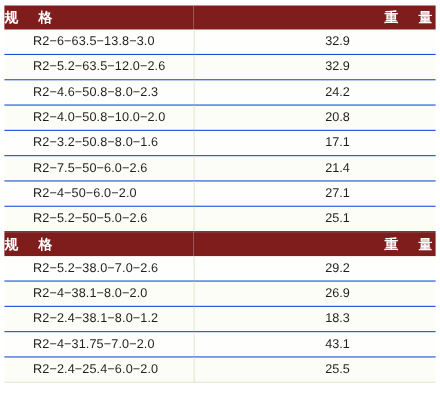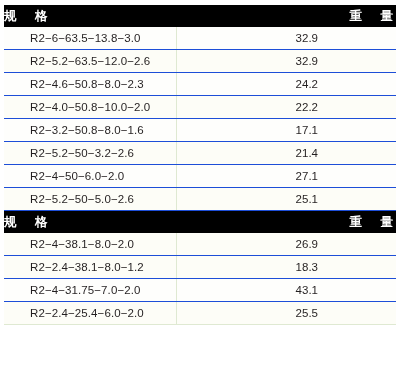--- a/index.html
+++ b/index.html
@@ -26,21 +26,21 @@
   table.spec-table {
     width: 100%;
     border-collapse: collapse;
     table-layout: fixed;
   }
 
   table.spec-table col.col-spec { width: 172px; }
   table.spec-table col.col-weight { width: auto; }
 
   tr.header-row > th {
-    background: #000000;
+    background: #7f1d1d;
     color: #ffffff;
     font-size: 12.5px;
     font-weight: bold;
     height: 22px;
     line-height: 22px;
     padding: 0;
     border: none;
     vertical-align: middle;
   }
   th.header-spec {
@@ -103,42 +103,46 @@
       <tr class="data-row alt">
         <td class="cell-spec">R2−5.2−63.5−12.0−2.6</td>
         <td class="cell-weight">32.9</td>
       </tr>
       <tr class="data-row">
         <td class="cell-spec">R2−4.6−50.8−8.0−2.3</td>
         <td class="cell-weight">24.2</td>
       </tr>
       <tr class="data-row alt">
         <td class="cell-spec">R2−4.0−50.8−10.0−2.0</td>
-        <td class="cell-weight">22.2</td>
+        <td class="cell-weight">20.8</td>
       </tr>
       <tr class="data-row">
         <td class="cell-spec">R2−3.2−50.8−8.0−1.6</td>
         <td class="cell-weight">17.1</td>
       </tr>
       <tr class="data-row alt">
-        <td class="cell-spec">R2−5.2−50−3.2−2.6</td>
+        <td class="cell-spec">R2−7.5−50−6.0−2.6</td>
         <td class="cell-weight">21.4</td>
       </tr>
       <tr class="data-row">
         <td class="cell-spec">R2−4−50−6.0−2.0</td>
         <td class="cell-weight">27.1</td>
       </tr>
       <tr class="data-row alt">
         <td class="cell-spec">R2−5.2−50−5.0−2.6</td>
         <td class="cell-weight">25.1</td>
       </tr>
 
       <tr class="header-row">
         <th class="header-spec">规　格</th>
         <th class="header-weight">重　量</th>
+      </tr>
+      <tr class="data-row">
+        <td class="cell-spec">R2−5.2−38.0−7.0−2.6</td>
+        <td class="cell-weight">29.2</td>
       </tr>
       <tr class="data-row alt">
         <td class="cell-spec">R2−4−38.1−8.0−2.0</td>
         <td class="cell-weight">26.9</td>
       </tr>
       <tr class="data-row alt">
         <td class="cell-spec">R2−2.4−38.1−8.0−1.2</td>
         <td class="cell-weight">18.3</td>
       </tr>
       <tr class="data-row">

